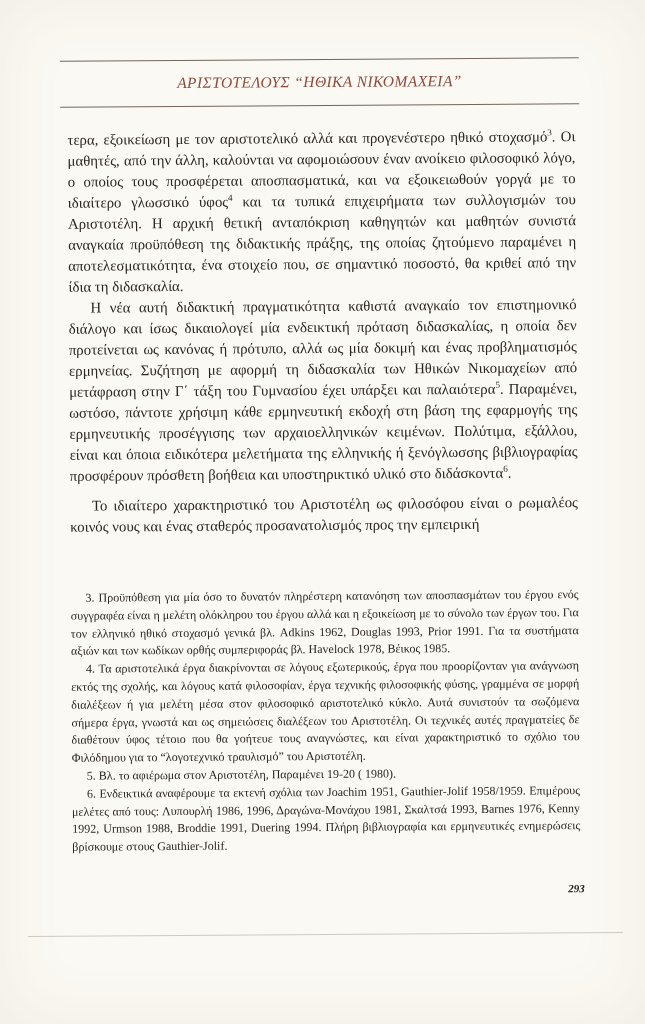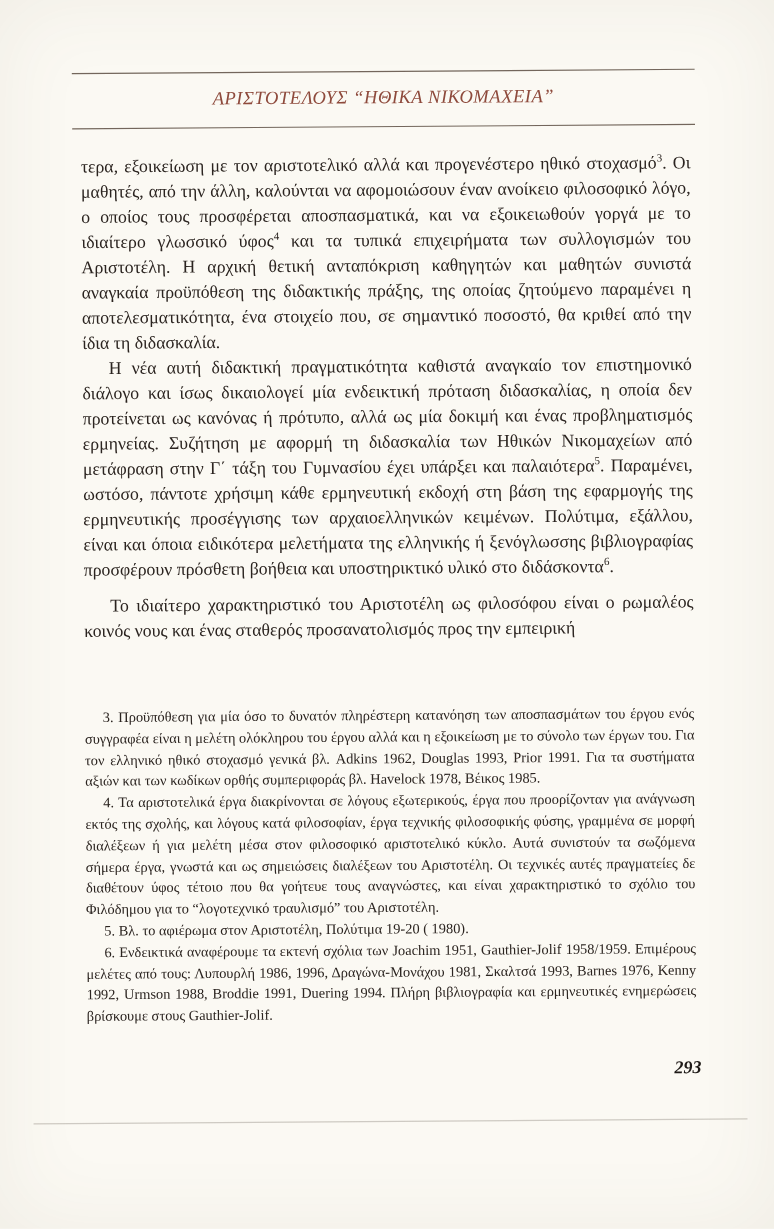--- a/index.html
+++ b/index.html
@@ -73,21 +73,21 @@
     width:508px;
     color:var(--body-text);
     font-size:12px;
     line-height:17.8px;
     text-align:justify;
   }
   .fnote{margin:0;text-indent:15px;}
   .page-number{
     position:absolute;
     top:884px;right:63px;
-    font-size:15px;
+    font-size:11px;
     font-style:italic;
     font-weight:700;
     color:var(--page-number-text);
   }
   .bottom-scan-line{
     position:absolute;
     top:934px;left:25px;
     width:595px;height:1px;
     background:var(--scan-line);
     opacity:.4;
@@ -105,21 +105,21 @@
 
     <main class="body-block">
       <p class="para"><span>τερα, εξοικείωση με τον αριστοτελικό αλλά και προγενέστερο ηθικό στοχασμό</span><sup>3</sup><span>. Οι μαθητές, από την άλλη, καλούνται να αφομοιώσουν έναν ανοίκειο φιλοσοφικό λόγο, ο οποίος τους προσφέρεται αποσπασματικά, και να εξοικειωθούν γοργά με το ιδιαίτερο γλωσσικό ύφος</span><sup>4</sup><span> και τα τυπικά επιχειρήματα των συλλογισμών του Αριστοτέλη. Η αρχική θετική ανταπόκριση καθηγητών και μαθητών συνιστά αναγκαία προϋπόθεση της διδακτικής πράξης, της οποίας ζητούμενο παραμένει η αποτελεσματικότητα, ένα στοιχείο που, σε σημαντικό ποσοστό, θα κριθεί από την ίδια τη διδασκαλία.</span></p>
       <p class="para indent"><span>Η νέα αυτή διδακτική πραγματικότητα καθιστά αναγκαίο τον επιστημονικό διάλογο και ίσως δικαιολογεί μία ενδεικτική πρόταση διδασκαλίας, η οποία δεν προτείνεται ως κανόνας ή πρότυπο, αλλά ως μία δοκιμή και ένας προβληματισμός ερμηνείας. Συζήτηση με αφορμή τη διδασκαλία των </span><span class="it">Ηθικών Νικομαχείων</span><span> από μετάφραση στην Γ΄ τάξη του Γυμνασίου έχει υπάρξει και παλαιότερα</span><sup>5</sup><span>. Παραμένει, ωστόσο, πάντοτε χρήσιμη κάθε ερμηνευτική εκδοχή στη βάση της εφαρμογής της ερμηνευτικής προσέγγισης των αρχαιοελληνικών κειμένων. Πολύτιμα, εξάλλου, είναι και όποια ειδικότερα μελετήματα της ελληνικής ή ξενόγλωσσης βιβλιογραφίας προσφέρουν πρόσθετη βοήθεια και υποστηρικτικό υλικό στο διδάσκοντα</span><sup>6</sup><span>.</span></p>
       <p class="para indent p-gap"><span>Το ιδιαίτερο χαρακτηριστικό του Αριστοτέλη ως φιλοσόφου είναι ο ρωμαλέος κοινός νους και ένας σταθερός προσανατολισμός προς την εμπειρική</span></p>
     </main>
 
     <section class="footnotes">
       <p class="fnote"><span>3. Προϋπόθεση για μία όσο το δυνατόν πληρέστερη κατανόηση των αποσπασμάτων του έργου ενός συγγραφέα είναι η μελέτη ολόκληρου του έργου αλλά και η εξοικείωση με το σύνολο των έργων του. Για τον ελληνικό ηθικό στοχασμό γενικά βλ. Adkins 1962, Douglas 1993, Prior 1991. Για τα συστήματα αξιών και των κωδίκων ορθής συμπεριφοράς βλ. Havelock 1978, Βέικος 1985.</span></p>
       <p class="fnote"><span>4. Τα αριστοτελικά έργα διακρίνονται σε </span><span class="it">λόγους εξωτερικούς</span><span>, έργα που προορίζονταν για ανάγνωση εκτός της σχολής, και </span><span class="it">λόγους κατά φιλοσοφίαν</span><span>, έργα τεχνικής φιλοσοφικής φύσης, γραμμένα σε μορφή διαλέξεων ή για μελέτη μέσα στον φιλοσοφικό αριστοτελικό κύκλο. Αυτά συνιστούν τα σωζόμενα σήμερα έργα, γνωστά και ως σημειώσεις διαλέξεων του Αριστοτέλη. Οι τεχνικές αυτές πραγματείες δε διαθέτουν ύφος τέτοιο που θα γοήτευε τους αναγνώστες, και είναι χαρακτηριστικό το σχόλιο του Φιλόδημου για το “λογοτεχνικό τραυλισμό” του Αριστοτέλη.</span></p>
-      <p class="fnote"><span>5. Βλ. το αφιέρωμα στον Αριστοτέλη, </span><span class="it">Πολύτιμα</span><span> 19-20 ( 1980).</span></p>
+      <p class="fnote"><span>5. Βλ. το αφιέρωμα στον Αριστοτέλη, </span><span class="it">Παραμένει</span><span> 19-20 ( 1980).</span></p>
       <p class="fnote"><span>6. Ενδεικτικά αναφέρουμε τα εκτενή σχόλια των Joachim 1951, Gauthier-Jolif 1958/1959. Επιμέρους μελέτες από τους: Λυπουρλή 1986, 1996, Δραγώνα-Μονάχου 1981, Σκαλτσά 1993, Barnes 1976, Kenny 1992, Urmson 1988, Broddie 1991, Duering 1994. Πλήρη βιβλιογραφία και ερμηνευτικές ενημερώσεις βρίσκουμε στους Gauthier-Jolif.</span></p>
     </section>
 
     <div class="page-number">293</div>
 
     <div class="bottom-scan-line"></div>
   </div>
 </div>
 
 </body></html>

